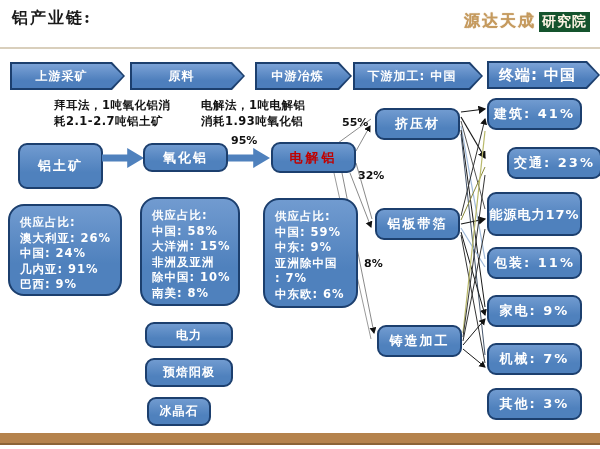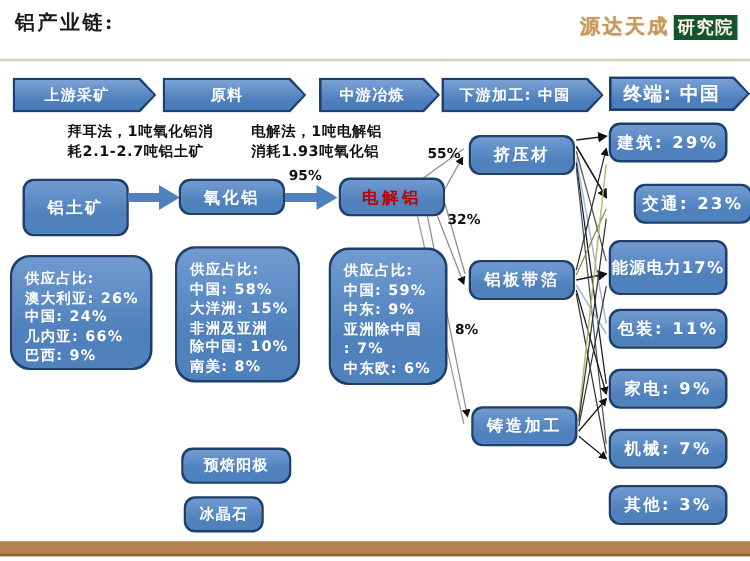--- a/index.html
+++ b/index.html
@@ -152,40 +152,43 @@
   <div class="pct" style="left:231px;top:134px;">95%</div>
   <div class="barrow" style="left:228px;top:146px;"></div>
   <div class="bx red" style="left:271px;top:142px;width:85px;height:31px;">
     <span>电解铝</span>
   </div>
 
   <div class="supply" style="left:8px;top:204px;width:114px;height:92px;">
     <div>供应占比:</div>
     <div>澳大利亚: 26%</div>
     <div>中国: 24%</div>
-    <div>几内亚: 66%</div>
+    <div>几内亚: 91%</div>
     <div>巴西: 9%</div>
   </div>
   <div class="supply" style="left:140px;top:197px;width:100px;height:109px;">
     <div>供应占比:</div>
     <div>中国: 58%</div>
     <div>大洋洲: 15%</div>
     <div>非洲及亚洲</div>
     <div>除中国: 10%</div>
     <div>南美: 8%</div>
   </div>
   <div class="supply" style="left:263px;top:198px;width:95px;height:110px;">
     <div>供应占比:</div>
     <div>中国: 59%</div>
     <div>中东: 9%</div>
     <div>亚洲除中国</div>
     <div>: 7%</div>
     <div>中东欧: 6%</div>
   </div>
 
+  <div class="bx small" style="left:145px;top:322px;width:88px;height:26px;">
+    <span>电力</span>
+  </div>
   <div class="bx small" style="left:145px;top:358px;width:88px;height:29px;">
     <span>预焙阳极</span>
   </div>
   <div class="bx small" style="left:147px;top:397px;width:64px;height:29px;">
     <span>冰晶石</span>
   </div>
 
   <div class="pct" style="left:342px;top:116px;">55%</div>
   <div class="bx" style="left:375px;top:108px;width:85px;height:32px;">
     <span>挤压材</span>
@@ -193,21 +196,21 @@
   <div class="pct" style="left:358px;top:169px;">32%</div>
   <div class="bx" style="left:375px;top:208px;width:85px;height:32px;">
     <span>铝板带箔</span>
   </div>
   <div class="pct" style="left:364px;top:257px;">8%</div>
   <div class="bx" style="left:377px;top:325px;width:85px;height:32px;">
     <span>铸造加工</span>
   </div>
 
   <div class="bx" style="left:487px;top:98px;width:95px;height:32px;">
-    <span>建筑: 29%</span>
+    <span>建筑: 41%</span>
   </div>
   <div class="bx" style="left:487px;top:147px;width:95px;height:32px;margin-left:20px;">
     <span>交通: 23%</span>
   </div>
   <div class="bx twoline" style="left:487px;top:192px;width:95px;height:44px;">
     <div>能源电力</div>
     <div>17%</div>
   </div>
   <div class="bx" style="left:487px;top:247px;width:95px;height:32px;">
     <span>包装: 11%</span>

